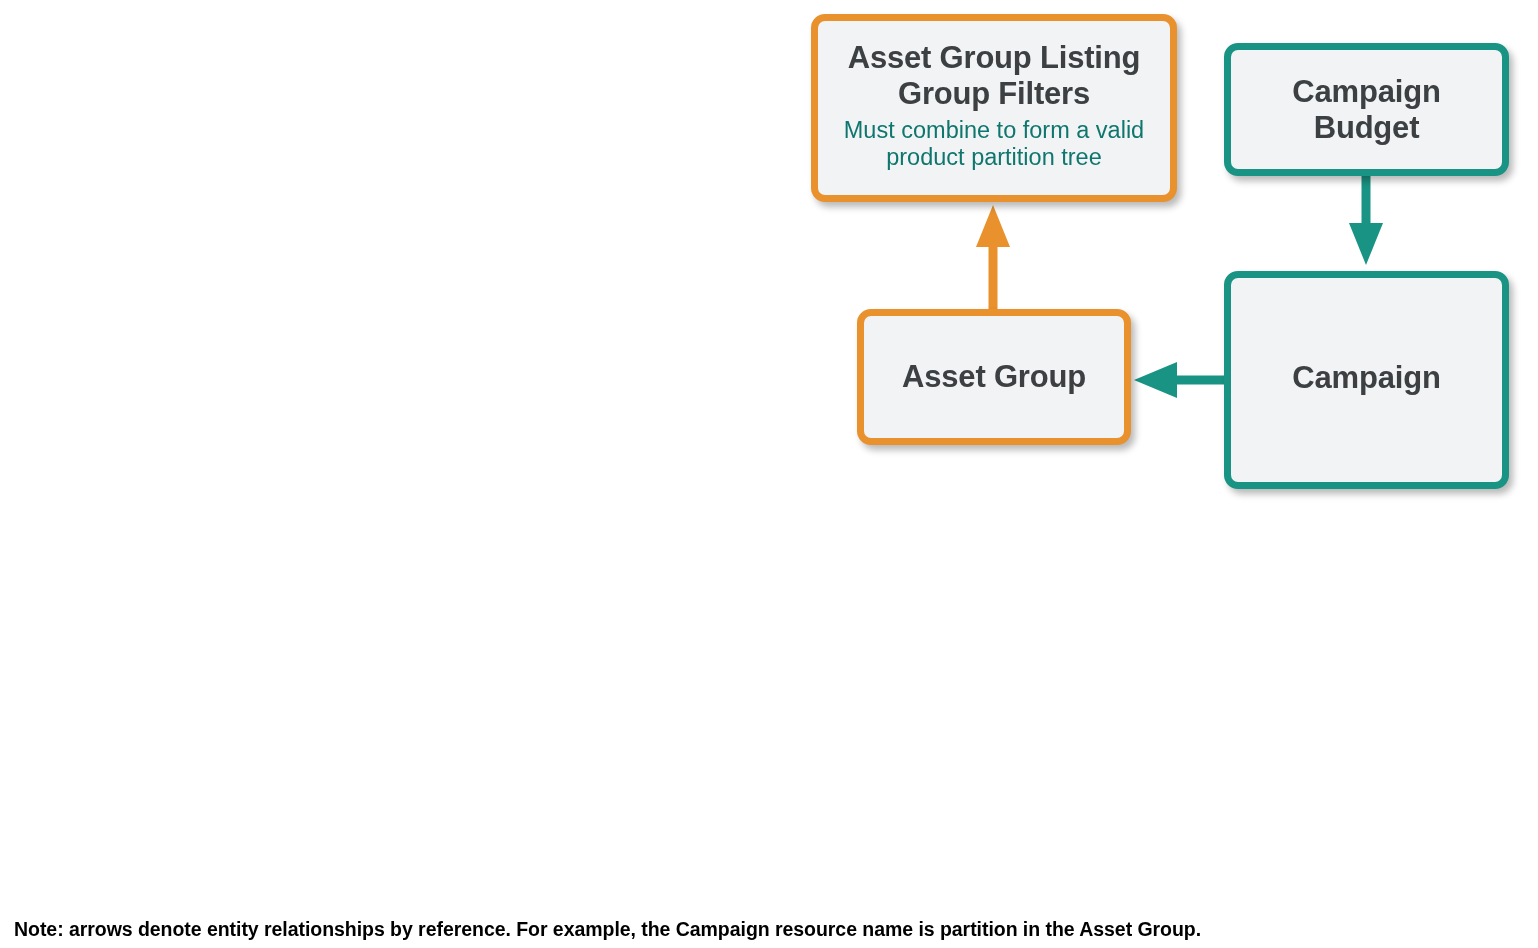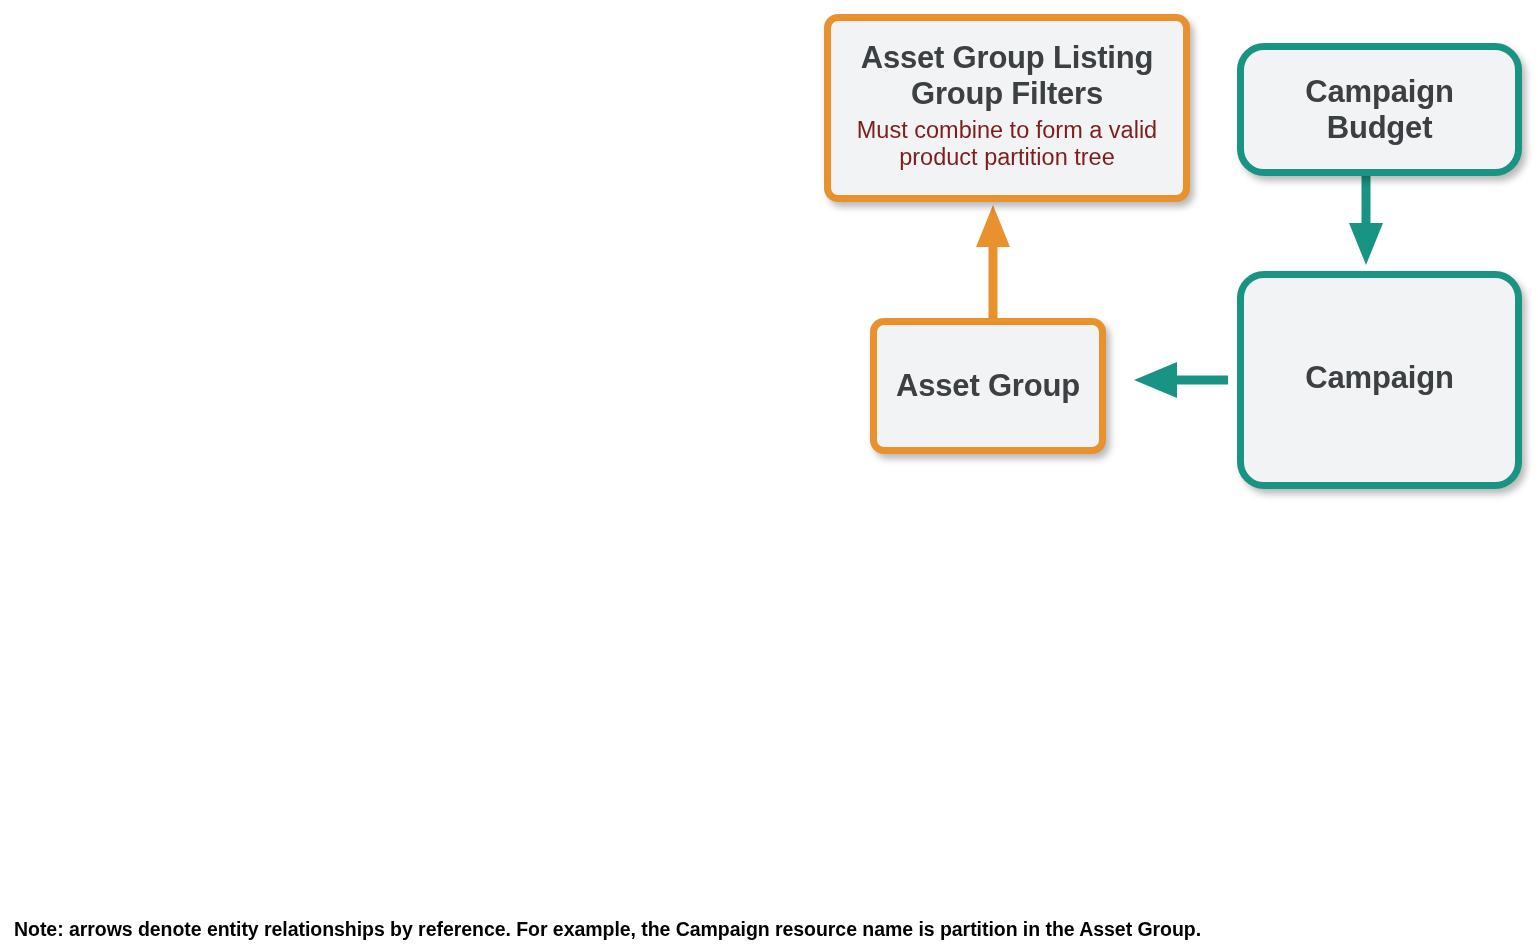--- a/index.html
+++ b/index.html
@@ -28,56 +28,55 @@
     border-radius: 14px;
     border-style: solid;
     border-width: 7px;
     display: flex;
     flex-direction: column;
     align-items: center;
     justify-content: center;
     text-align: center;
     box-shadow: 4px 5px 7px rgba(0,0,0,0.28);
     z-index: 3;
-    margin-left: 13px;
   }
   .node.orange { border-color: #e8912d; }
-  .node.teal   { border-color: #199383; border-radius: 27px; }
+  .node.teal   { border-color: #199383; }
 
   .node-title {
     color: #3c4043;
     font-weight: bold;
     font-size: 31px;
     line-height: 1.14;
     letter-spacing: -0.2px;
     white-space: pre-line;
   }
   .node-subtitle {
-    color: #7f1d1d;
+    color: #0f766e;
     font-weight: normal;
     font-size: 23.5px;
     line-height: 1.17;
     margin-top: 6px;
     white-space: pre-line;
   }
 
   
   #node-aglgf {
     left: 811px;  top: 14px;
     width: 366px; height: 188px;
     padding: 4px 14px 8px 14px;
   }
   #node-campaign-budget {
     left: 1224px; top: 43px;
     width: 285px; height: 133px;
     padding: 4px 12px;
   }
   #node-asset-group {
-    left: 857px;  top: 318px;
-    width: 236px; height: 136px;
+    left: 857px;  top: 309px;
+    width: 274px; height: 136px;
     padding: 2px 12px;
   }
   #node-campaign {
     left: 1224px; top: 271px;
     width: 285px; height: 218px;
     padding: 4px 10px 8px 10px;
   }
 
   
   #arrow-layer {

